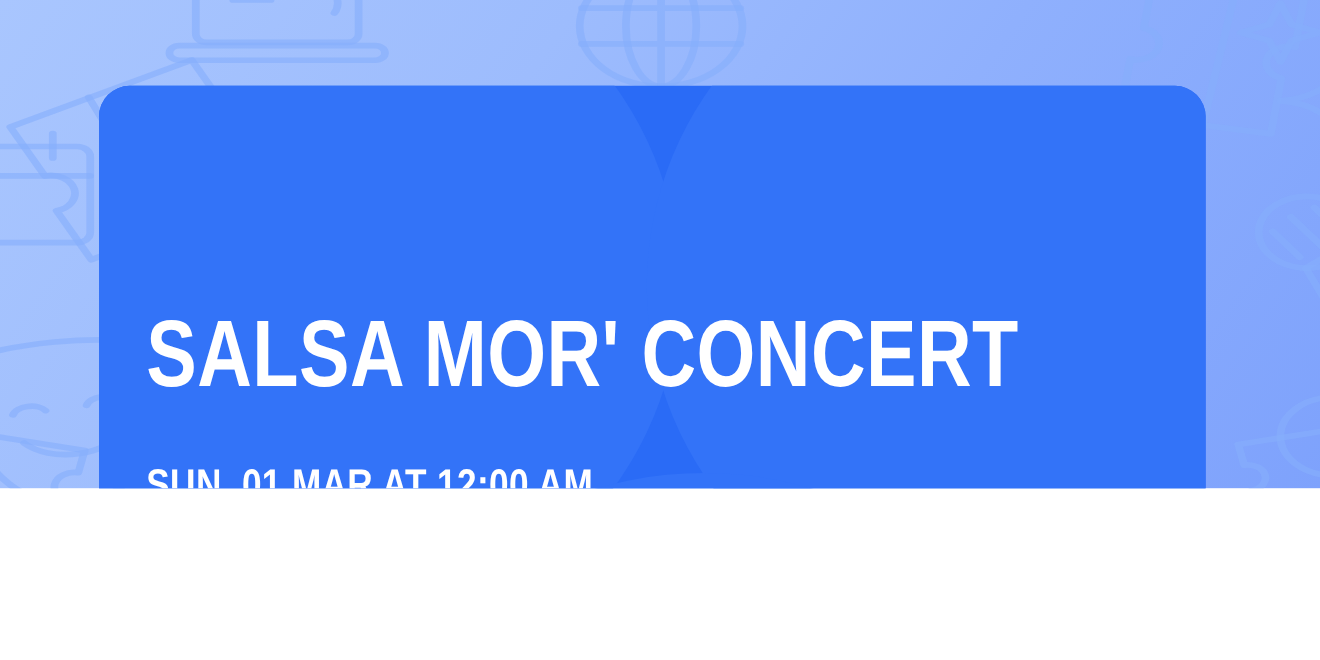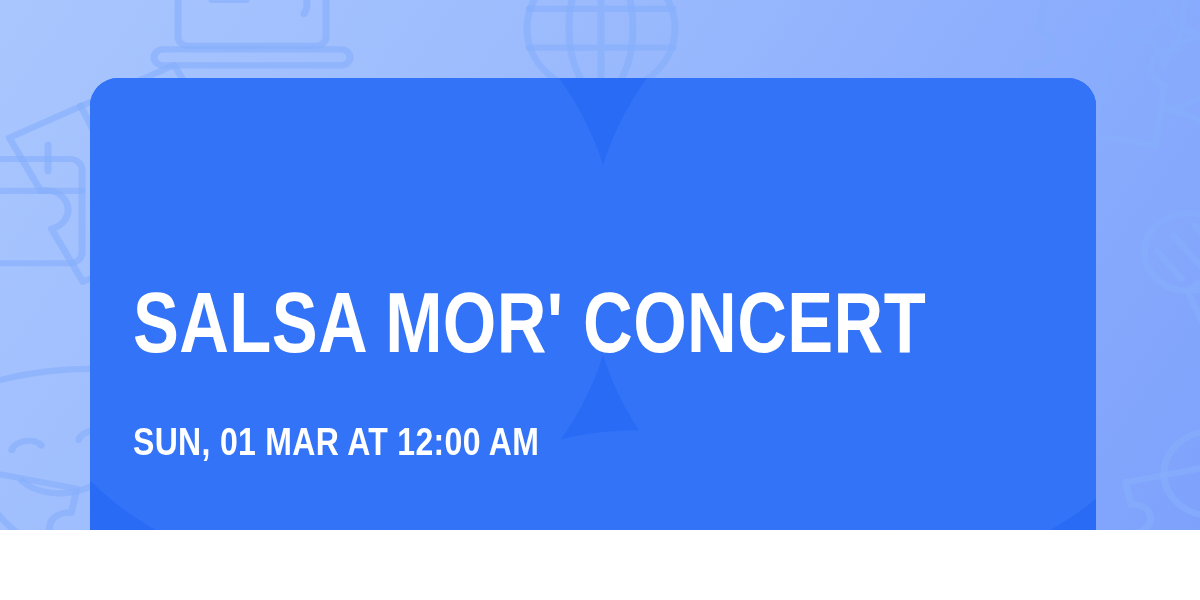--- a/index.html
+++ b/index.html
@@ -8,21 +8,21 @@
     padding: 0;
     background: #ffffff;
   }
   body {
     font-family: "Liberation Sans", sans-serif;
   }
 
   .banner {
     position: relative;
     width: 1200px;
-    height: 530px;
+    height: 444px;
     overflow: hidden;
     background: linear-gradient(125deg, #a9c6fe 0%, #9dbcfd 35%, #8fb0fd 62%, #7ea2fc 100%);
   }
 
   
   .bg-pattern {
     position: absolute;
     inset: 0;
     pointer-events: none;
   }

